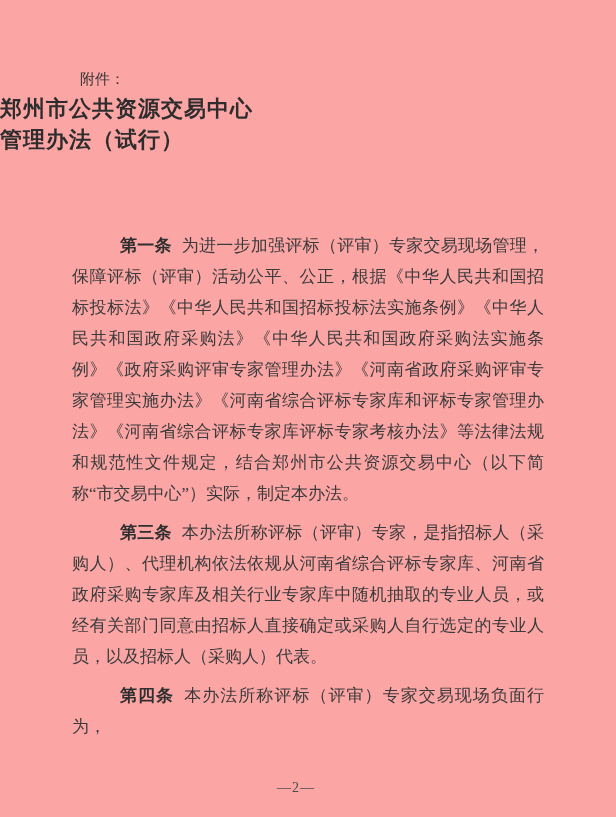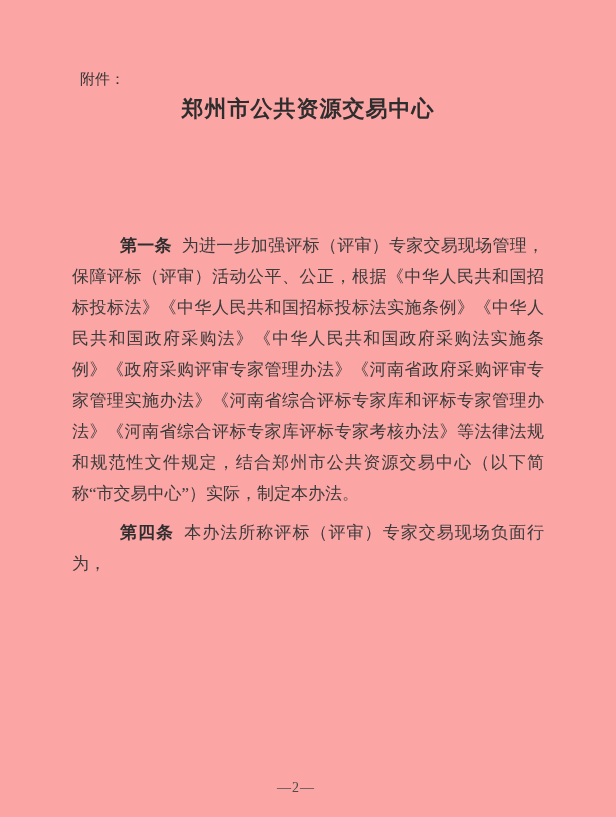--- a/index.html
+++ b/index.html
@@ -17,21 +17,21 @@
     left: 80px;
     top: 70px;
     font-size: 15px;
     color: #333333;
   }
   .doc-title {
     position: absolute;
     left: 0;
     right: 0;
     top: 93px;
-    text-align: center;
+    text-align: left;
     font-family: "Liberation Sans", "DejaVu Sans", sans-serif;
     font-weight: bold;
     font-size: 22px;
     line-height: 31px;
     letter-spacing: 1px;
     color: #2d2d2d;
   }
   .doc-body {
     position: absolute;
     left: 64px;
@@ -65,25 +65,29 @@
 </style>
 </head>
 <body>
 
 <div class="page">
 
   <div class="attachment-label">附件：</div>
 
   <div class="doc-title">
     <div>郑州市公共资源交易中心</div>
+    <div>管理办法（试行）</div>
   </div>
 
   <div class="doc-body">
     <p>
       <b class="article-label">第一条</b><span>为进一步加强评标（评审）专家交易现场管理，保障评标（评审）活动公平、公正，根据《中华人民共和国招标投标法》《中华人民共和国招标投标法实施条例》《中华人民共和国政府采购法》《中华人民共和国政府采购法实施条例》《政府采购评审专家管理办法》《河南省政府采购评审专家管理实施办法》《河南省综合评标专家库和评标专家管理办法》《河南省综合评标专家库评标专家考核办法》等法律法规和规范性文件规定，结合郑州市公共资源交易中心（以下简称“市交易中心”）实际，制定本办法。</span>
+    </p>
+    <p>
+      <b class="article-label">第三条</b><span>本办法所称评标（评审）专家，是指招标人（采购人）、代理机构依法依规从河南省综合评标专家库、河南省政府采购专家库及相关行业专家库中随机抽取的专业人员，或经有关部门同意由招标人直接确定或采购人自行选定的专业人员，以及招标人（采购人）代表。</span>
     </p>
     <p>
       <b class="article-label">第四条</b><span>本办法所称评标（评审）专家交易现场负面行为，</span>
     </p>
   </div>
 
   <div class="page-number">—2—</div>
 
 </div>
 

